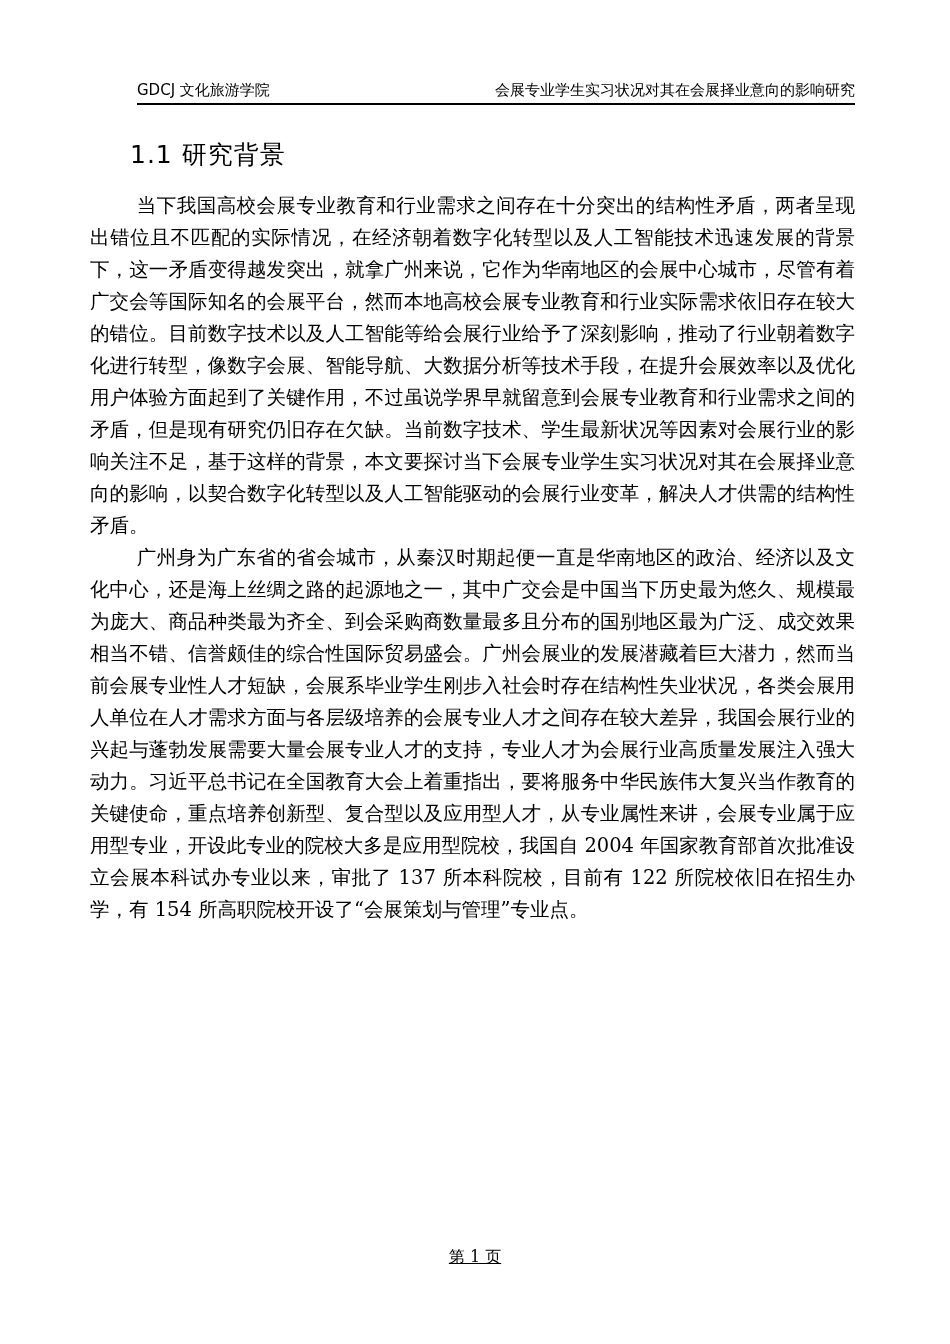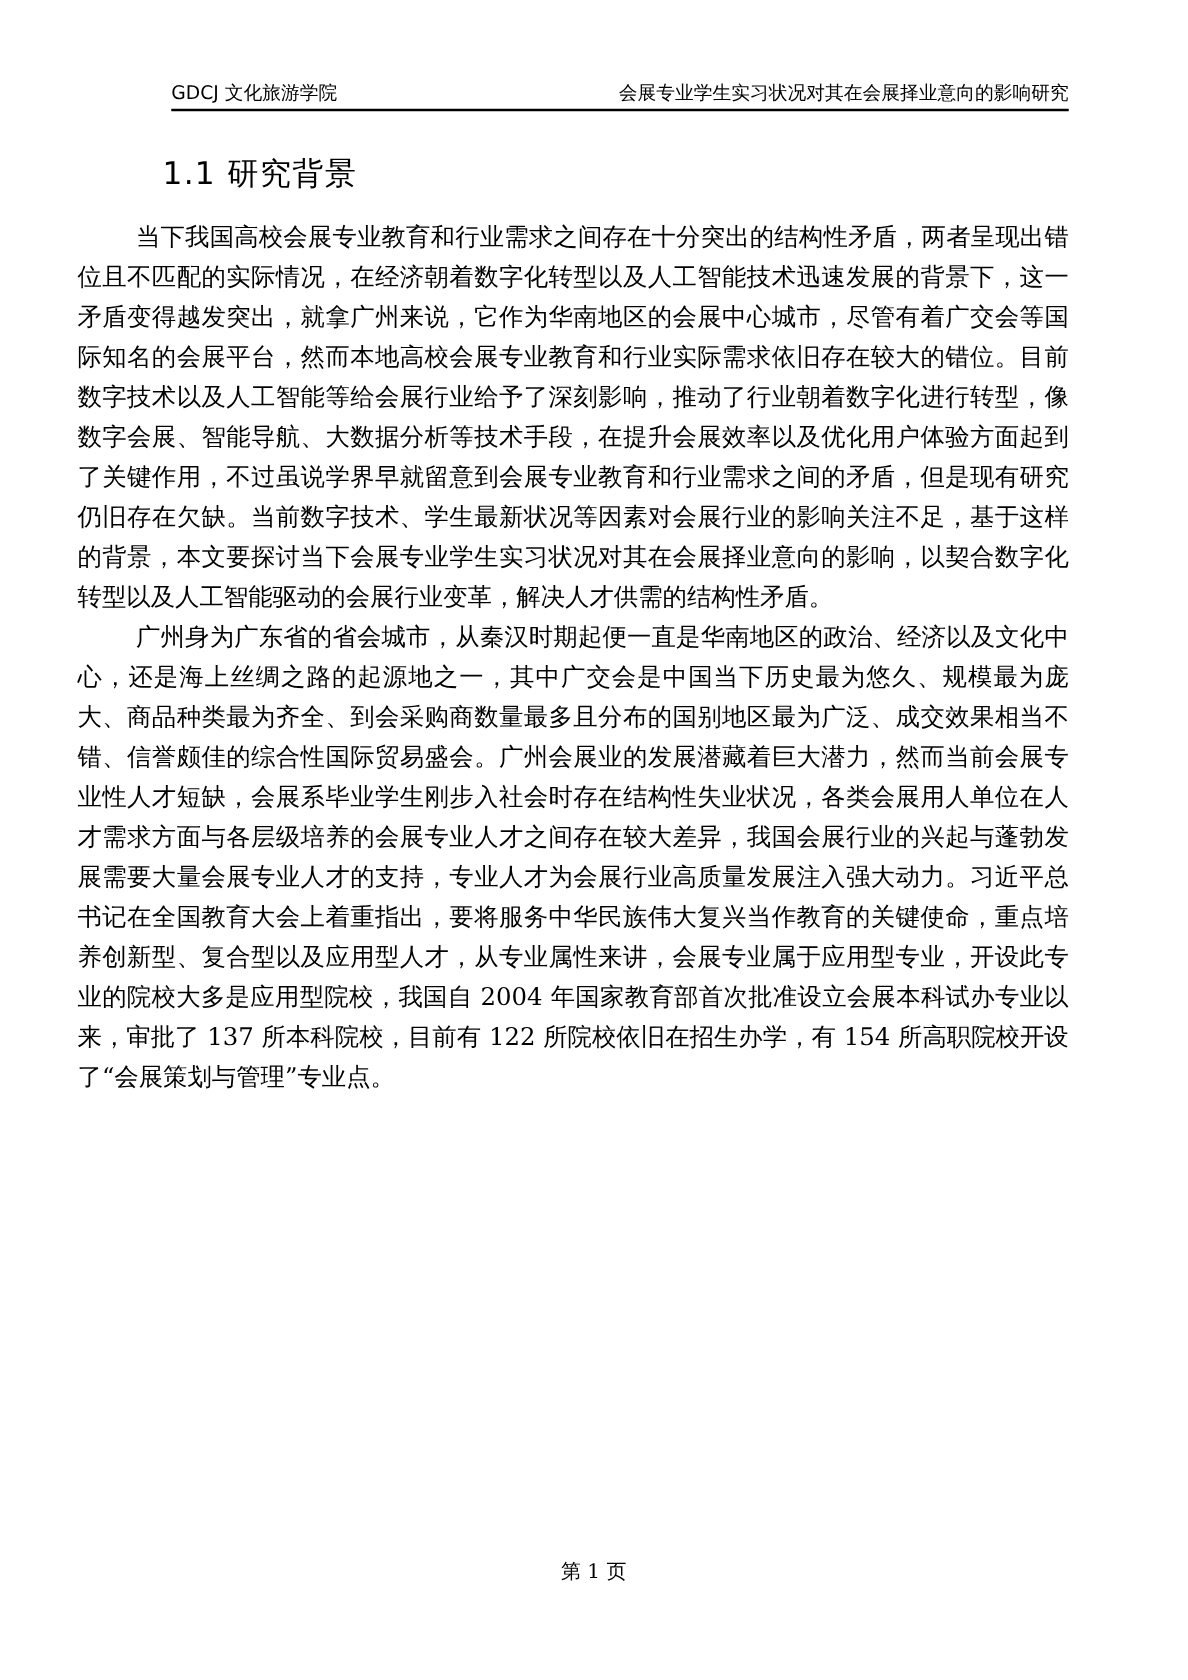--- a/index.html
+++ b/index.html
@@ -10,21 +10,21 @@
   .page {
     position: relative;
     width: 950px;
     height: 1344px;
     background: #ffffff;
     color: #000000;
     overflow: hidden;
     font-family: "DejaVu Serif", "Liberation Serif", serif;
   }
   .doc-header {
-    margin: 0 95px 0 137px;
+    margin: 16px 95px 0 137px;
     padding-top: 64px;
     display: flex;
     justify-content: space-between;
     align-items: flex-end;
     border-bottom: 2px solid #000000;
     padding-bottom: 3px;
     font-family: "DejaVu Sans", "Liberation Sans", sans-serif;
     font-size: 15px;
     line-height: 20px;
     white-space: nowrap;
@@ -41,38 +41,39 @@
   }
   h2.doc-subtitle {
     margin: 36px 95px 0 130px;
     font-family: "DejaVu Sans", "Liberation Sans", sans-serif;
     font-weight: normal;
     font-size: 25px;
     line-height: 28px;
     letter-spacing: 1px;
   }
   .doc-body {
-    margin: 21px 95px 0 62px;
+    margin: 21px 95px 0 90px;
   }
   .doc-body p {
     margin: 0;
     font-size: 19.5px;
     line-height: 32px;
     text-align: justify;
     text-indent: 2.4em;
     letter-spacing: 0;
   }
   .doc-footer {
     position: absolute;
     left: 0;
     top: 1246px;
     width: 100%;
     text-align: center;
     font-size: 16px;
     line-height: 22px;
+    text-decoration: underline;
   }
 </style>
 </head>
 <body>
 
 <div class="page">
 
   <div class="doc-header">
     <span class="hdr-left">GDCJ 文化旅游学院</span>
     <span class="hdr-right">会展专业学生实习状况对其在会展择业意向的影响研究</span>

